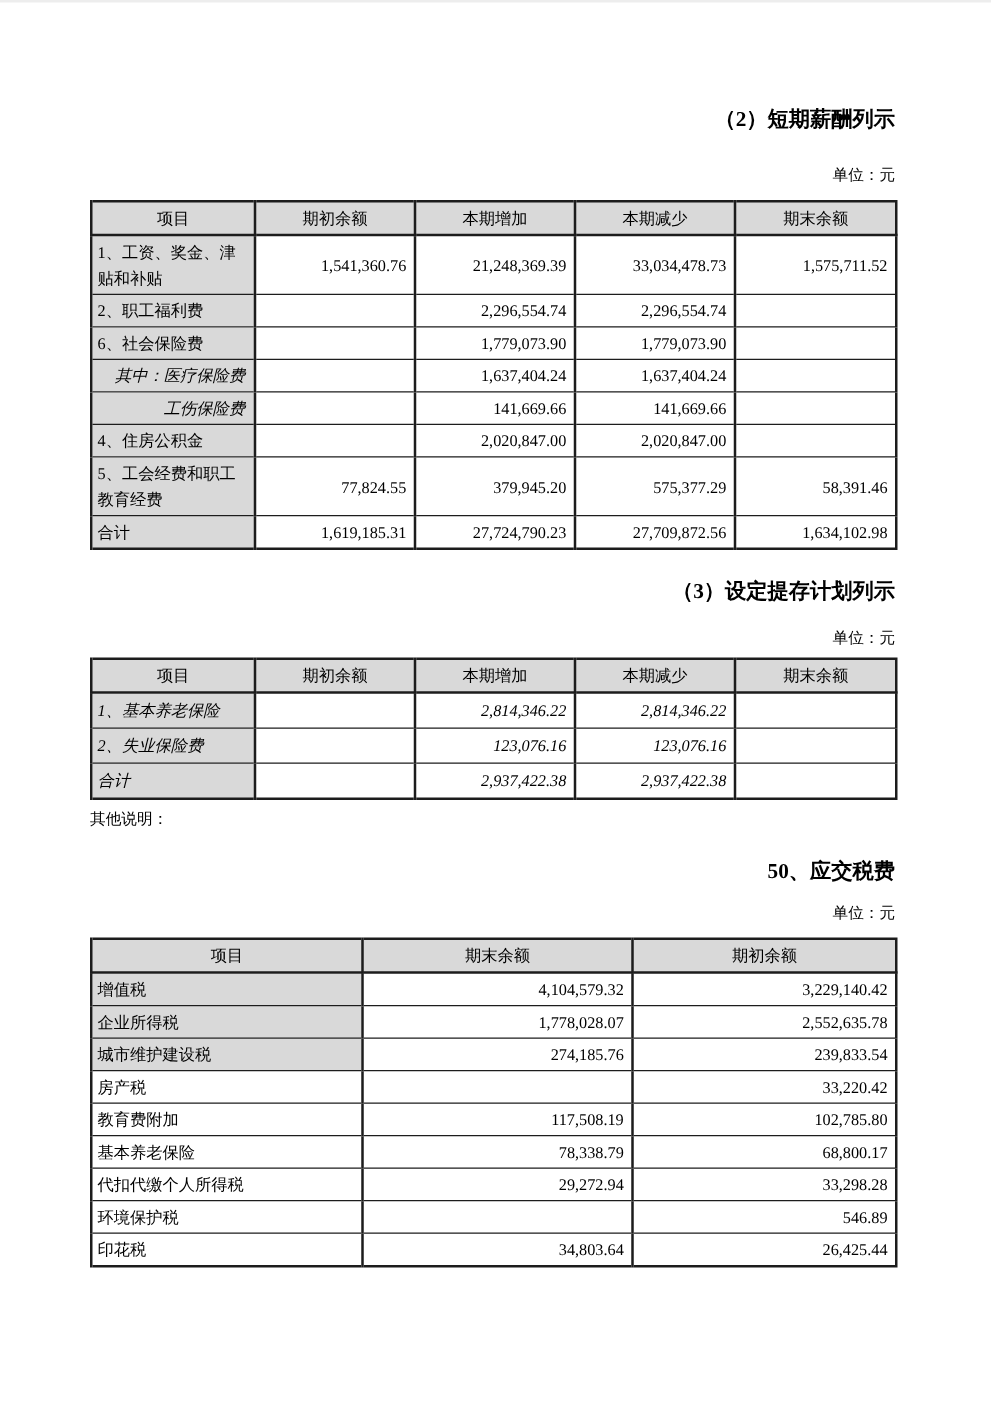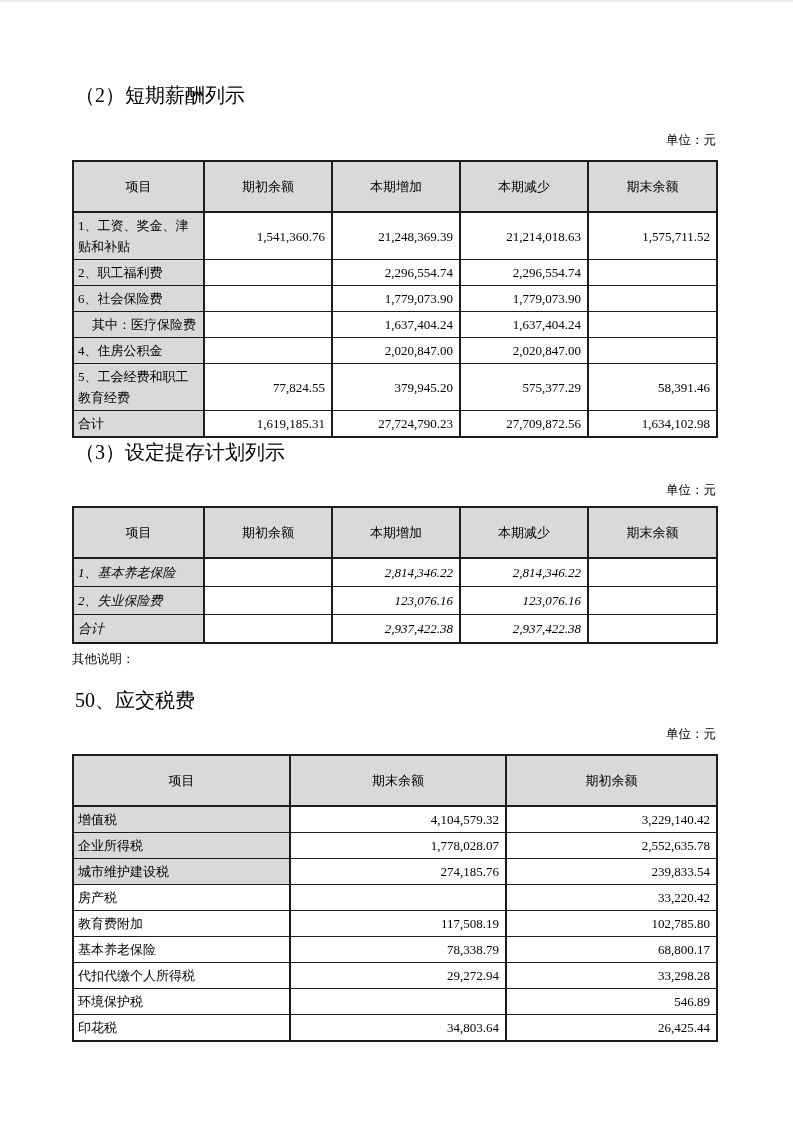--- a/index.html
+++ b/index.html
@@ -8,24 +8,25 @@
     background:#ffffff;
     font-family:"Liberation Serif","DejaVu Serif",serif;
     color:#000;
     border-top:2px solid #ededed;
     box-sizing:border-box;
   }
   .content{
     padding:84px 77px 0 72px;
   }
   .sec-title{
-    font-size:20px;
-    font-weight:normal;
+    font-size:17px;
+    font-weight:bold;
     line-height:19px;
     padding-left:3px;
+    text-align:right;
   }
   .unit-line{
     text-align:right;
     font-size:12.5px;
     line-height:15px;
   }
   .unit-t1{margin-top:28px;}
   .unit-t2{margin-top:21px;}
   .unit-t3{margin-top:17px;}
   .title-t2{margin-top:0;}
@@ -43,40 +44,41 @@
   table.t2{margin-top:8px;}
   table.t3{margin-top:12px;}
   .fin th{
     background:#d9d9d9;
     font-weight:normal;
     text-align:center;
     border:solid #1c1c1c;
     border-width:1px 2px 2px 2px;
     height:21px;
     line-height:21px;
-    padding:14px 4px;
+    padding:2px 4px;
   }
   .fin td{
     border:solid #1c1c1c;
     border-width:1px 2px;
     height:21px;
     line-height:21px;
     padding:2px 4px;
     vertical-align:middle;
     overflow:hidden;
   }
   .t2 td{height:23px;font-style:italic;}
   .fin td.lbl{
     background:#d9d9d9;
     text-align:left;
   }
   .fin td.lbl-r{
     background:#d9d9d9;
     text-align:right;
     padding-right:7px;
+    font-style:italic;
   }
   .fin td.lbl-w{
     background:#ffffff;
     text-align:left;
   }
   .fin td.num{
     text-align:right;
     padding-right:6px;
   }
   .other-note{
@@ -109,21 +111,21 @@
         <th>本期增加</th>
         <th>本期减少</th>
         <th>期末余额</th>
       </tr>
     </thead>
     <tbody>
       <tr>
         <td class="lbl">1、工资、奖金、津贴和补贴</td>
         <td class="num">1,541,360.76</td>
         <td class="num">21,248,369.39</td>
-        <td class="num">21,214,018.63</td>
+        <td class="num">33,034,478.73</td>
         <td class="num">1,575,711.52</td>
       </tr>
       <tr>
         <td class="lbl">2、职工福利费</td>
         <td class="num"></td>
         <td class="num">2,296,554.74</td>
         <td class="num">2,296,554.74</td>
         <td class="num"></td>
       </tr>
       <tr>
@@ -131,20 +133,27 @@
         <td class="num"></td>
         <td class="num">1,779,073.90</td>
         <td class="num">1,779,073.90</td>
         <td class="num"></td>
       </tr>
       <tr>
         <td class="lbl-r">其中：医疗保险费</td>
         <td class="num"></td>
         <td class="num">1,637,404.24</td>
         <td class="num">1,637,404.24</td>
+        <td class="num"></td>
+      </tr>
+      <tr>
+        <td class="lbl-r">工伤保险费</td>
+        <td class="num"></td>
+        <td class="num">141,669.66</td>
+        <td class="num">141,669.66</td>
         <td class="num"></td>
       </tr>
       <tr>
         <td class="lbl">4、住房公积金</td>
         <td class="num"></td>
         <td class="num">2,020,847.00</td>
         <td class="num">2,020,847.00</td>
         <td class="num"></td>
       </tr>
       <tr>
@@ -157,21 +166,21 @@
       <tr>
         <td class="lbl">合计</td>
         <td class="num">1,619,185.31</td>
         <td class="num">27,724,790.23</td>
         <td class="num">27,709,872.56</td>
         <td class="num">1,634,102.98</td>
       </tr>
     </tbody>
   </table>
 
-  <div class="sec-title title-t3" style="margin-top:5px">（3）设定提存计划列示</div>
+  <div class="sec-title title-t3" style="margin-top:23px">（3）设定提存计划列示</div>
 
   <div class="unit-line unit-t2">单位：元</div>
 
   <table class="fin t2">
     <colgroup>
       <col style="width:131px">
         <col style="width:128px">
         <col style="width:128px">
         <col style="width:128px">
         <col style="width:129px">

